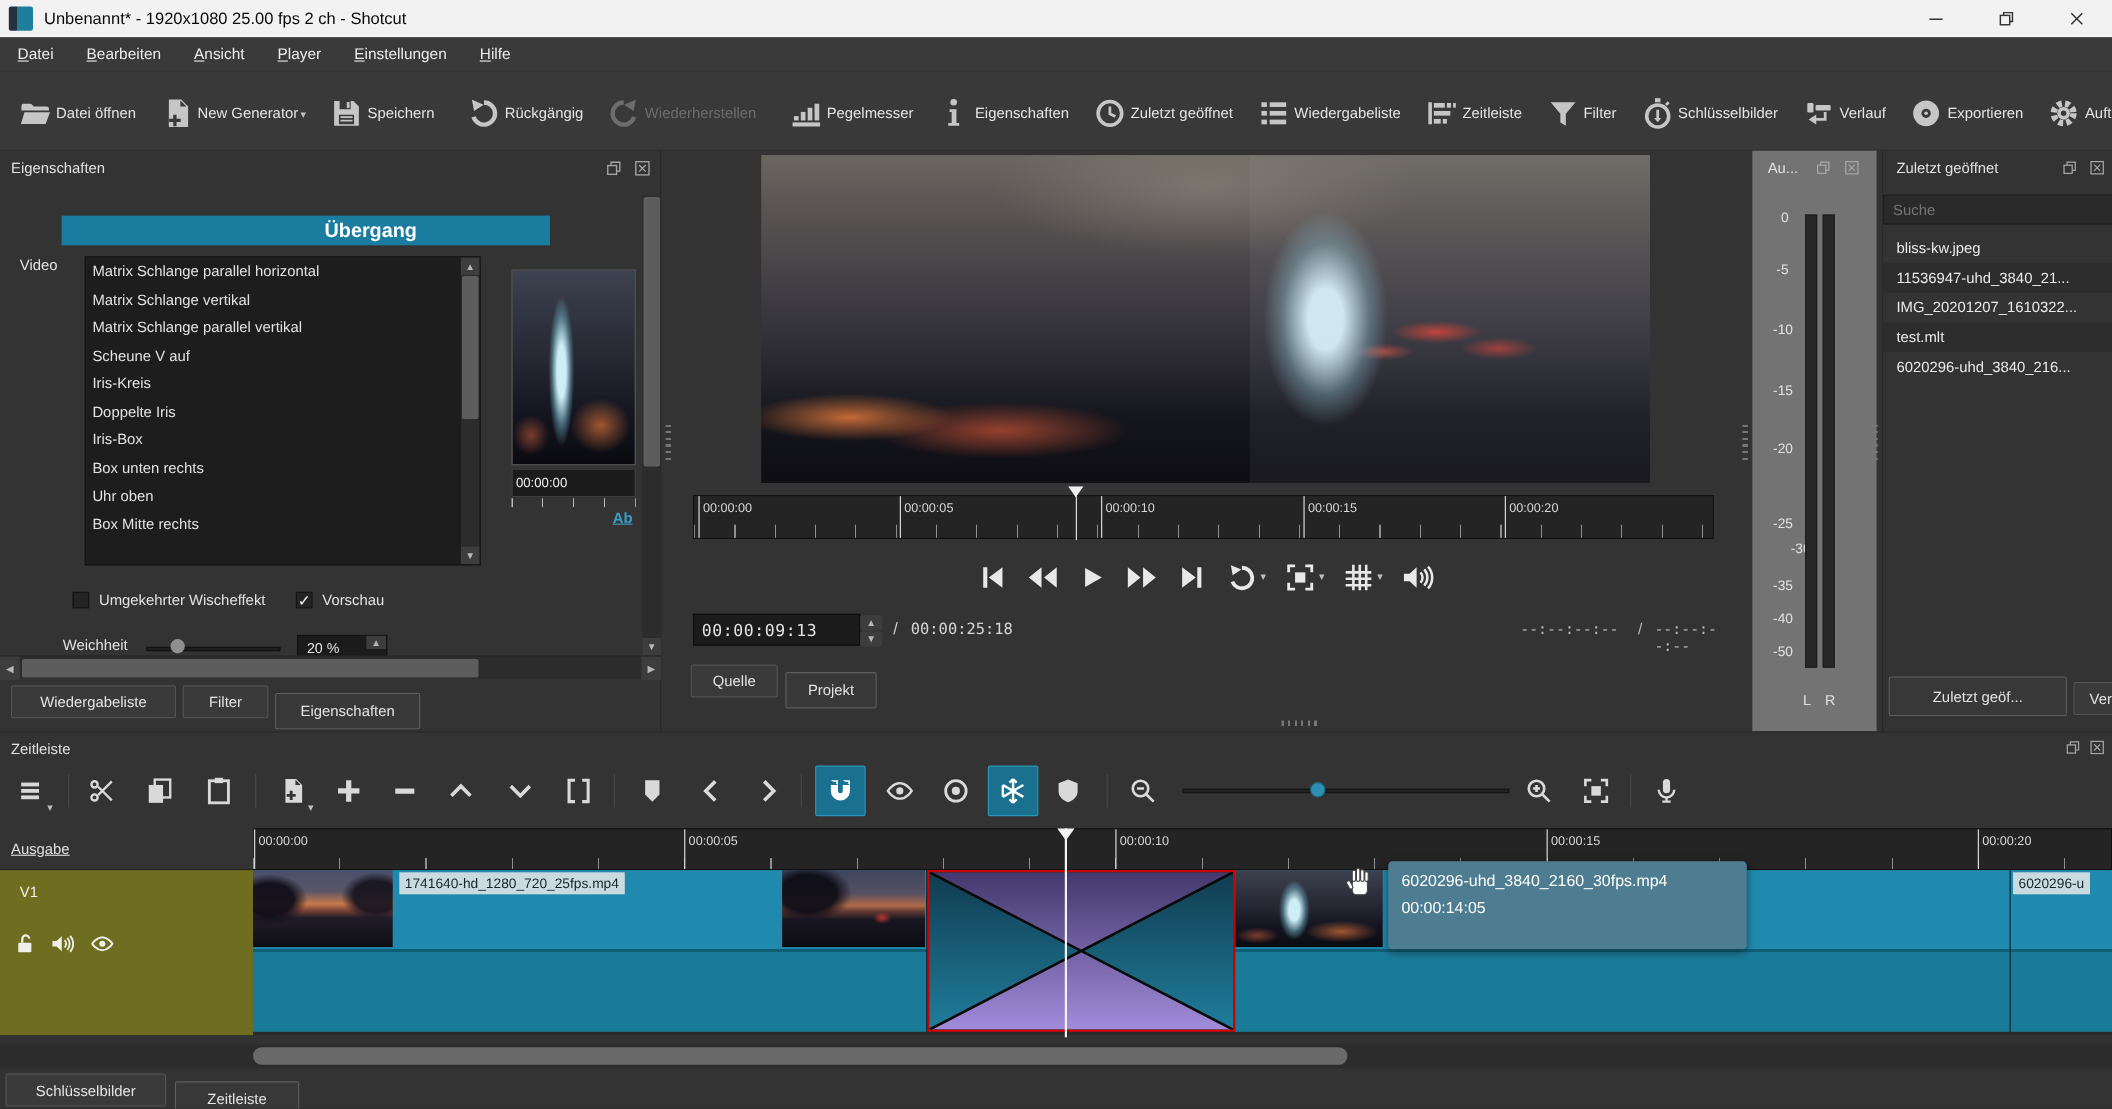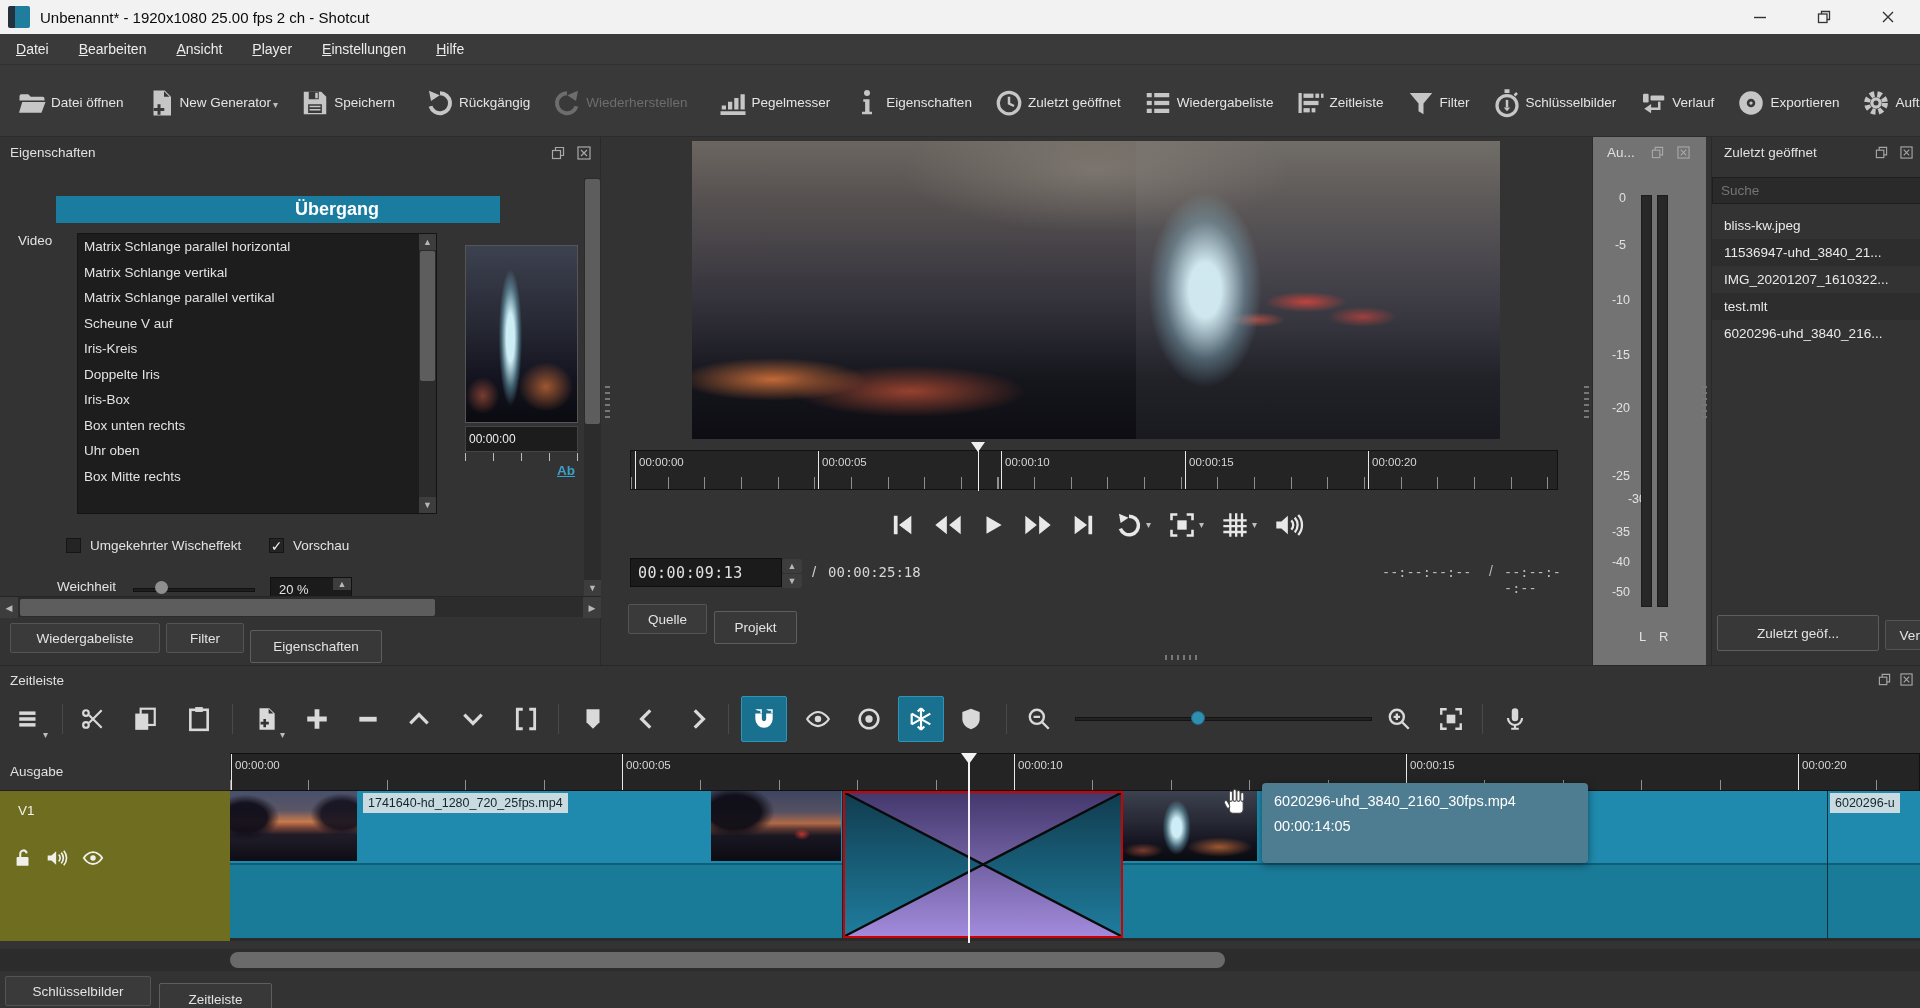--- a/index.html
+++ b/index.html
@@ -666,21 +666,21 @@
       <div class="ttb" style="left:1494px;top:2px;">
         <svg viewBox="0 0 24 24">
             <rect x="9" y="2" width="6" height="12" rx="3" fill="currentColor"></rect>
             <path d="M5.5 11a6.5 6.5 0 0 0 13 0" fill="none" stroke="currentColor" stroke-width="2"></path>
             <path d="M12 17.5V21M8.5 21h7" stroke="currentColor" stroke-width="2"></path>
           </svg>
       </div>
     </div>
 
     <div class="abs" style="left:0;top:87px;width:230px;height:38px;background:#333;border-bottom:1px solid #222;display:flex;align-items:center;">
-      <span style="padding-left:10px;font-size:13.5px;color:#e0e0e0;">Ausgabe</span>
+      <span style="padding-left:10px;font-size:13.5px;color:#e0e0e0;text-decoration:underline;">Ausgabe</span>
     </div>
     <div class="abs ruler" style="left:230px;top:87px;width:1690px;height:38px;border-left:none;">
       <div class="minor"></div>
       <div class="rtick" style="left:1px;"></div>
         <span class="rlab" style="left:5px;">00:00:00</span>
       <div class="rtick" style="left:392px;"></div>
         <span class="rlab" style="left:396px;">00:00:05</span>
       <div class="rtick" style="left:784px;"></div>
         <span class="rlab" style="left:788px;">00:00:10</span>
       <div class="rtick" style="left:1176px;"></div>

